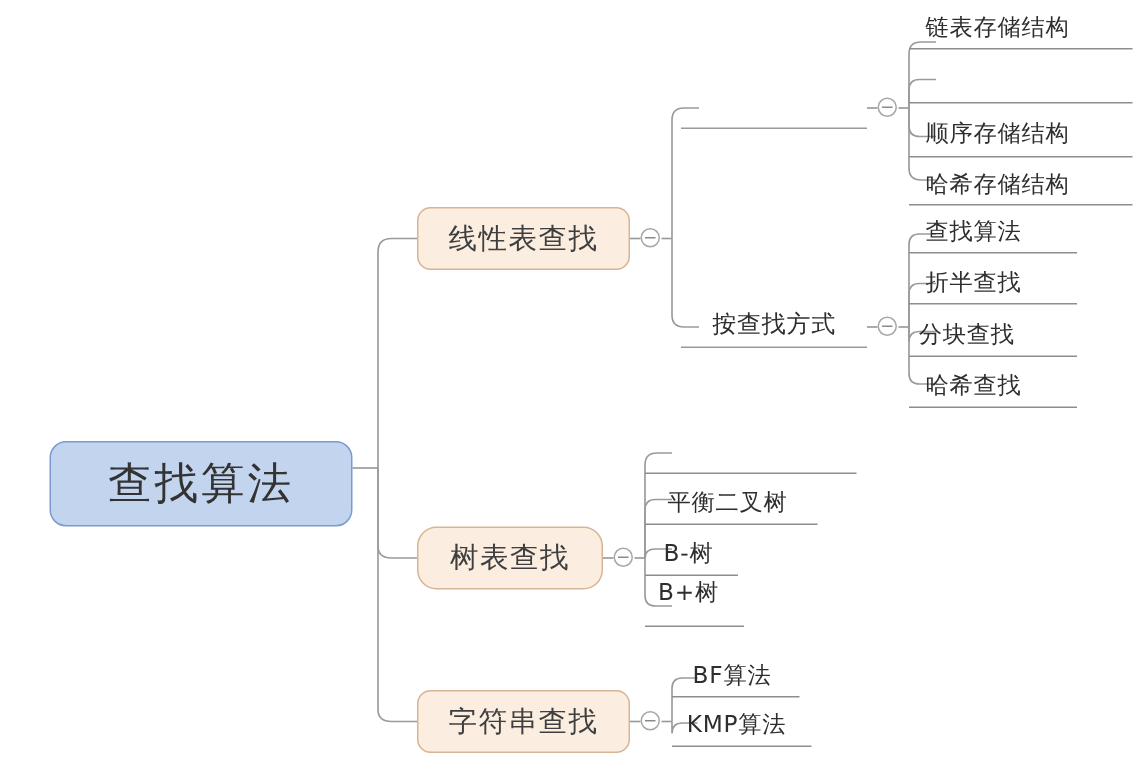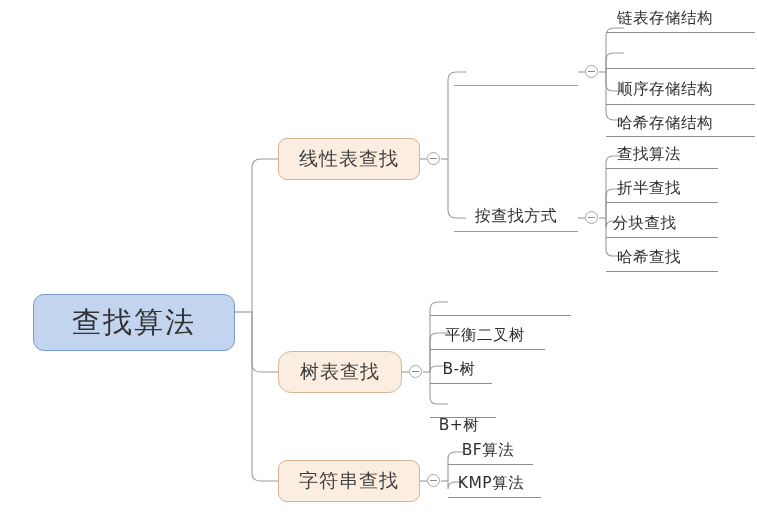--- a/index.html
+++ b/index.html
@@ -207,21 +207,21 @@
   <div class="node text-node leaf" style="left:430px; top:322px; width:110px; height:26px;">
     <span>平衡二叉树</span>
   </div>
   <div class="uline thick" style="left:430px; top:349px; width:115px;"></div>
 
   <div class="node text-node leaf" style="left:430px; top:356px; width:58px; height:26px;">
     <span>B-树</span>
   </div>
   <div class="uline thick" style="left:430px; top:383px; width:62px;"></div>
 
-  <div class="node text-node leaf" style="left:430px; top:412px; width:58px; height:26px;">
+  <div class="node text-node leaf" style="left:430px; top:382px; width:58px; height:26px;">
     <span>B+树</span>
   </div>
   <div class="uline thick" style="left:430px; top:417px; width:66px;"></div>
 
   <div class="node text-node leaf" style="left:448px; top:437px; width:80px; height:26px;">
     <span>BF算法</span>
   </div>
   <div class="uline thick" style="left:448px; top:464px; width:85px;"></div>
 
   <div class="node text-node leaf" style="left:448px; top:470px; width:86px; height:26px;">

